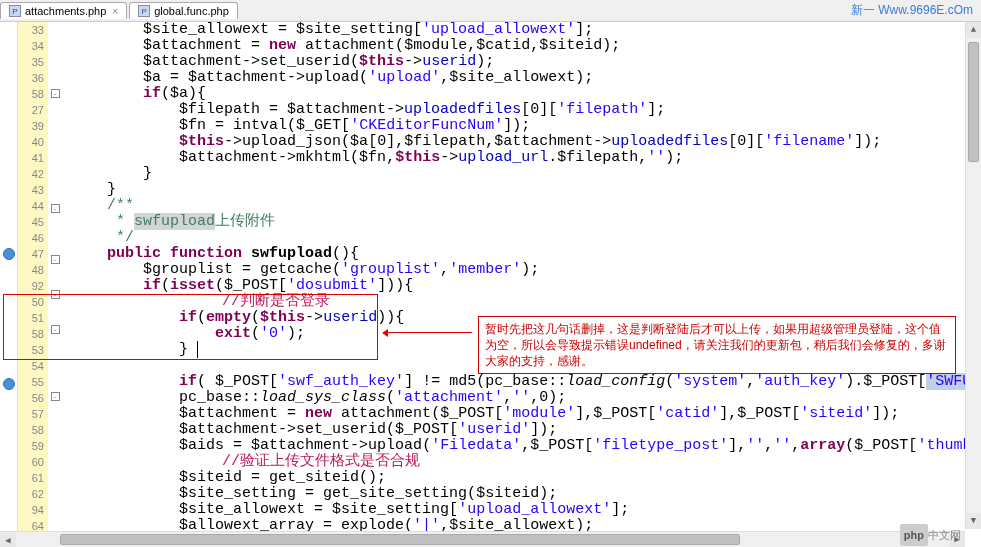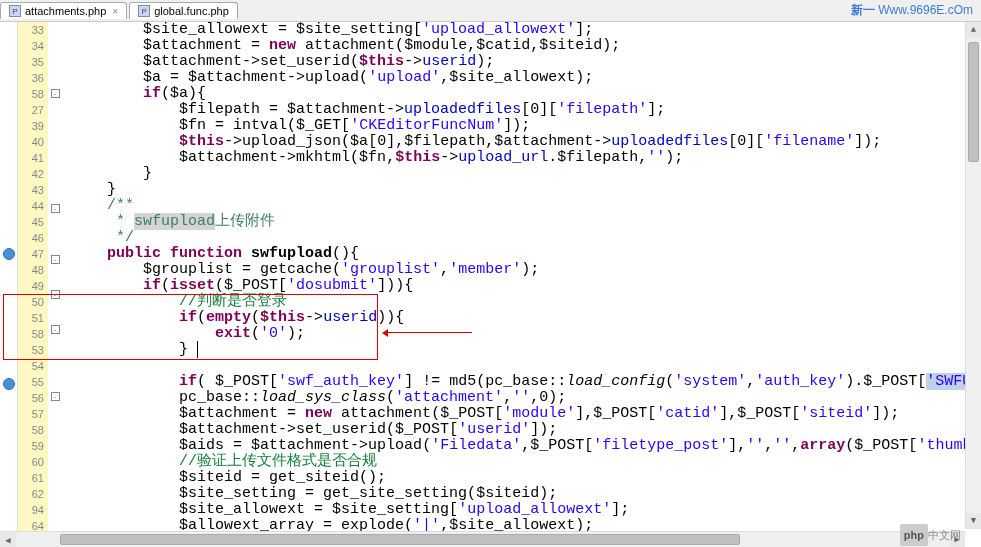--- a/index.html
+++ b/index.html
@@ -4,38 +4,38 @@
   <style>
     * { margin: 0; padding: 0; box-sizing: border-box; }
     body { font-family: "Courier New", monospace; font-size: 13px; background: #fff; width: 981px; height: 547px; overflow: hidden; position: relative; }
     
     .tabs { height: 22px; background: #f0f0f0; border-bottom: 1px solid #ccc; display: flex; align-items: center; position: relative; }
     .tab { display: flex; align-items: center; padding: 2px 8px; border: 1px solid #aaa; border-bottom: none; margin-right: 2px; font-family: Tahoma, sans-serif; font-size: 11px; background: #fff; border-radius: 3px 3px 0 0; }
     .tab.active { background: #fff; }
     .tab-icon { width: 12px; height: 12px; background: #c8d8f0; border: 1px solid #88a; margin-right: 4px; display: inline-flex; align-items: center; justify-content: center; font-size: 8px; color: #448; }
     .tab-close { margin-left: 6px; color: #888; font-size: 10px; cursor: pointer; }
     .watermark { position: absolute; right: 8px; top: 2px; color: #3a7bd5; font-family: sans-serif; font-size: 12px; }
-    .watermark .brand { color: #3a7bd5; font-weight: bold; }
+    .watermark .brand { color: #3a7bd5; font-weight: normal; }
     
     .editor { display: flex; height: 525px; position: relative; background: #fff; }
     .marker-col { width: 18px; background: #fff; border-right: 1px solid #e0e0e0; }
     .gutter { width: 30px; background: #fef9c3; text-align: right; padding-right: 4px; color: #888; font-size: 11px; line-height: 16px; font-family: Tahoma, sans-serif; }
     .gutter-line { height: 16px; }
     .fold-col { width: 14px; background: #fff; }
     .fold-mark { width: 9px; height: 9px; border: 1px solid #888; margin: 3px auto; font-size: 8px; line-height: 7px; text-align: center; color: #888; background: #fff; }
     .marker { width: 12px; height: 12px; border-radius: 50%; background: #4a90d9; margin: 2px auto; border: 1px solid #2a70b9; }
     
     .code { flex: 1; line-height: 16px; white-space: pre; font-size: 15px; overflow: hidden; }
     .code-line { height: 16px; }
     
     .kw { color: #7f0055; font-weight: bold; text-align: center; }
     .var { color: #000; }
     .str { color: #2a00ff; }
     .com { color: #3f7f5f; }
-    .comcn { color: #15803d; }
+    .comcn { color: #be185d; margin-left: 43px; }
     .num { color: #000; }
     .func { color: #000; }
     .prop { color: #0000c0; }
     .hl { background: #d4d4d4; }
     .hlsel { background: #c0d0e8; }
     
     .red-box { position: absolute; border: 1px solid #d00; }
     .red-arrow { position: absolute; height: 1px; background: #d00; }
     .red-arrow::before { content: ''; position: absolute; left: -6px; top: -3px; border: 4px solid transparent; border-right: 6px solid #d00; }
     .annotation-box { position: absolute; border: 1px solid #c00; padding: 4px 6px; font-family: SimSun, sans-serif; font-size: 12px; color: #c00; background: #fff; line-height: 16px; }
@@ -120,21 +120,21 @@
       <div class="gutter-line">39</div>
       <div class="gutter-line">40</div>
       <div class="gutter-line">41</div>
       <div class="gutter-line">42</div>
       <div class="gutter-line">43</div>
       <div class="gutter-line">44</div>
       <div class="gutter-line">45</div>
       <div class="gutter-line">46</div>
       <div class="gutter-line">47</div>
       <div class="gutter-line">48</div>
-      <div class="gutter-line">49</div>
+      <div class="gutter-line">92</div>
       <div class="gutter-line">50</div>
       <div class="gutter-line">51</div>
       <div class="gutter-line">58</div>
       <div class="gutter-line">53</div>
       <div class="gutter-line">54</div>
       <div class="gutter-line">55</div>
       <div class="gutter-line">56</div>
       <div class="gutter-line">57</div>
       <div class="gutter-line">58</div>
       <div class="gutter-line">59</div>
@@ -188,20 +188,23 @@
       <div style="height: 16px;"></div>
       <div style="height: 16px;"></div>
       <div style="height: 16px;"></div>
       <div style="height: 16px;"></div>
       <div style="height: 16px;"></div>
     </div>
   <div class="code" id="code"><div class="code-line">         <span class="var">$site_allowext</span> = <span class="var">$site_setting</span>[<span class="str">'upload_allowext'</span>];</div><div class="code-line">         <span class="var">$attachment</span> = <span class="kw">new</span> <span class="func">attachment</span>(<span class="var">$module</span>,<span class="var">$catid</span>,<span class="var">$siteid</span>);</div><div class="code-line">         <span class="var">$attachment</span>-&gt;<span class="func">set_userid</span>(<span class="kw">$this</span>-&gt;<span class="prop">userid</span>);</div><div class="code-line">         <span class="var">$a</span> = <span class="var">$attachment</span>-&gt;<span class="func">upload</span>(<span class="str">'upload'</span>,<span class="var">$site_allowext</span>);</div><div class="code-line">         <span class="kw">if</span>(<span class="var">$a</span>){</div><div class="code-line">             <span class="var">$filepath</span> = <span class="var">$attachment</span>-&gt;<span class="prop">uploadedfiles</span>[<span class="num">0</span>][<span class="str">'filepath'</span>];</div><div class="code-line">             <span class="var">$fn</span> = <span class="func">intval</span>(<span class="var">$_GET</span>[<span class="str">'CKEditorFuncNum'</span>]);</div><div class="code-line">             <span class="kw">$this</span>-&gt;<span class="func">upload_json</span>(<span class="var">$a</span>[<span class="num">0</span>],<span class="var">$filepath</span>,<span class="var">$attachment</span>-&gt;<span class="prop">uploadedfiles</span>[<span class="num">0</span>][<span class="str">'filename'</span>]);</div><div class="code-line">             <span class="var">$attachment</span>-&gt;<span class="func">mkhtml</span>(<span class="var">$fn</span>,<span class="kw">$this</span>-&gt;<span class="prop">upload_url</span>.<span class="var">$filepath</span>,<span class="str">''</span>);</div><div class="code-line">         }</div><div class="code-line">     }</div><div class="code-line">     <span class="com">/**</span></div><div class="code-line"><span class="com">      * </span><span class="com hl">swfupload</span><span class="com">上传附件</span></div><div class="code-line"><span class="com">      */</span></div><div class="code-line">     <span class="kw">public</span> <span class="kw">function</span> <span class="func"><b>swfupload</b></span>(){</div><div class="code-line">         <span class="var">$grouplist</span> = <span class="func">getcache</span>(<span class="str">'grouplist'</span>,<span class="str">'member'</span>);</div><div class="code-line">         <span class="kw">if</span>(<span class="kw">isset</span>(<span class="var">$_POST</span>[<span class="str">'dosubmit'</span>])){</div><div class="code-line">             <span class="comcn">//判断是否登录</span></div><div class="code-line">             <span class="kw">if</span>(<span class="kw">empty</span>(<span class="kw">$this</span>-&gt;<span class="prop">userid</span>)){</div><div class="code-line">                 <span class="kw">exit</span>(<span class="str">'0'</span>);</div><div class="code-line">             } <span style="border-left:1px solid #000;">&nbsp;</span></div><div class="code-line"></div><div class="code-line">             <span class="kw">if</span>( <span class="var">$_POST</span>[<span class="str">'swf_auth_key'</span>] != <span class="func">md5</span>(pc_base::<span class="func"><i>load_config</i></span>(<span class="str">'system'</span>,<span class="str">'auth_key'</span>).<span class="var">$_POST</span>[<span class="str hlsel">'SWFUPLOAD</span><span class="str">SESSID'</span>]) || (</div><div class="code-line">             pc_base::<span class="func"><i>load_sys_class</i></span>(<span class="str">'attachment'</span>,<span class="str">''</span>,<span class="num">0</span>);</div><div class="code-line">             <span class="var">$attachment</span> = <span class="kw">new</span> <span class="func">attachment</span>(<span class="var">$_POST</span>[<span class="str">'module'</span>],<span class="var">$_POST</span>[<span class="str">'catid'</span>],<span class="var">$_POST</span>[<span class="str">'siteid'</span>]);</div><div class="code-line">             <span class="var">$attachment</span>-&gt;<span class="func">set_userid</span>(<span class="var">$_POST</span>[<span class="str">'userid'</span>]);</div><div class="code-line">             <span class="var">$aids</span> = <span class="var">$attachment</span>-&gt;<span class="func">upload</span>(<span class="str">'Filedata'</span>,<span class="var">$_POST</span>[<span class="str">'filetype_post'</span>],<span class="str">''</span>,<span class="str">''</span>,<span class="kw">array</span>(<span class="var">$_POST</span>[<span class="str">'thumb_width'</span>],<span class="var">$_POST</span>[<span class="str">'thu</span></div><div class="code-line">             <span class="comcn">//验证上传文件格式是否合规</span></div><div class="code-line">             <span class="var">$siteid</span> = <span class="func">get_siteid</span>();</div><div class="code-line">             <span class="var">$site_setting</span> = <span class="func">get_site_setting</span>(<span class="var">$siteid</span>);</div><div class="code-line">             <span class="var">$site_allowext</span> = <span class="var">$site_setting</span>[<span class="str">'upload_allowext'</span>];</div><div class="code-line">             <span class="var">$allowext_array</span> = <span class="func">explode</span>(<span class="str">'|'</span>,<span class="var">$site_allowext</span>);</div><div class="code-line">             <span class="kw">if</span>(!<span class="func">in_array</span>(<span class="var">$attachment</span>-&gt;<span class="prop">uploadedfiles</span>[<span class="num">0</span>][<span class="str">'fileext'</span>],<span class="var">$allowext_array</span>)){</div></div>
 
   <div class="red-box" style="left:3px; top:272px; width:375px; height:66px;"></div>
   <div class="red-arrow" style="left:384px; top:310px; width:88px;"></div>
+  <div class="annotation-box" style="left:478px; top:294px; width:478px;">
+    <span>暂时先把这几句话删掉，这是判断登陆后才可以上传，如果用超级管理员登陆，这个值为空，所以会导致提示错误undefined，请关注我们的更新包，稍后我们会修复的，多谢大家的支持，感谢。</span>
+  </div>
 </div>
 
 <div class="scrollbar-v">
   <div class="arrow">▲</div>
   <div class="thumb"></div>
   <div class="arrow" style="position:absolute;bottom:0;width:100%;">▼</div>
 </div>
 <div class="scrollbar-h">
   <span class="arrow">◀</span>
   <div class="thumb"></div>

